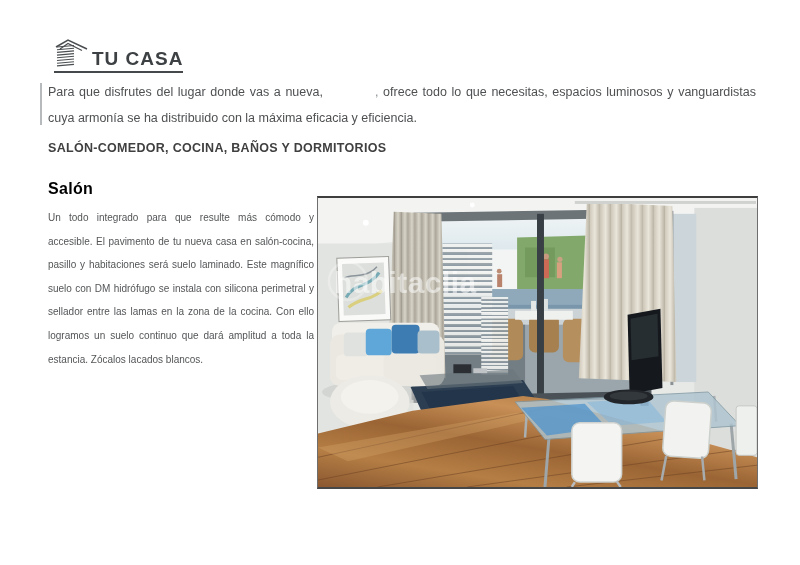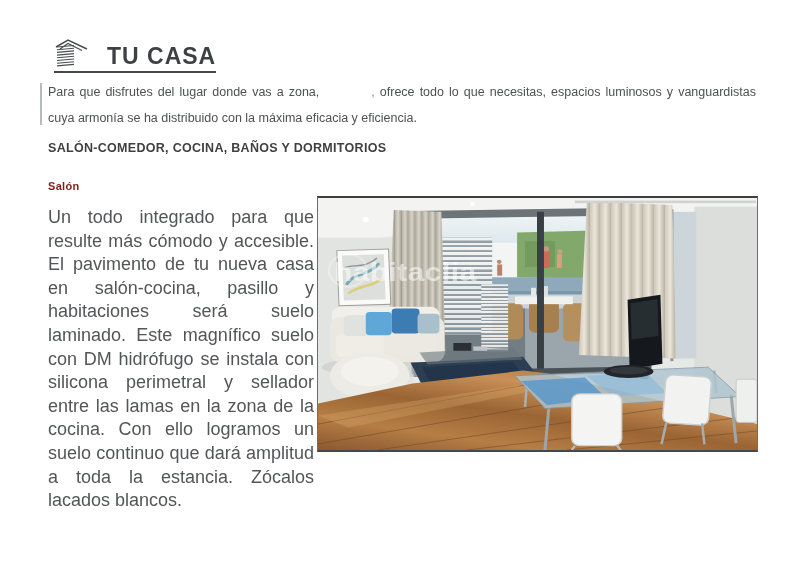--- a/index.html
+++ b/index.html
@@ -5,43 +5,43 @@
   * { margin: 0; padding: 0; box-sizing: border-box; }
   html,body { width: 800px; height: 565px; background: #ffffff; overflow: hidden; }
   body { font-family: "Liberation Sans", "DejaVu Sans", sans-serif; position: relative; }
 
   .page { position: absolute; inset: 0; background: #ffffff; }
 
   
   .header { position: absolute; left: 54px; top: 38px; display: flex; align-items: flex-end;
             border-bottom: 2px solid #45494b; padding-bottom: 2px; }
   .house-icon { width: 35px; height: 31px; display: inline-block; }
-  .title-text { font-size: 23px; font-weight: bold; letter-spacing: 1px; color: #3d4143;
-                margin-left: 18px; line-height: 1; padding-bottom: 1px; }
+  .title-text { font-size: 19px; font-weight: bold; letter-spacing: 1px; color: #3d4143;
+                margin-left: 3px; line-height: 1; padding-bottom: 1px; }
 
   
   .intro { position: absolute; left: 48px; top: 79px; width: 708px;
            font-size: 12.5px; line-height: 26px; color: #4e5052; text-align: justify; }
   .intro-bar { position: absolute; left: -8px; top: 4px; width: 2px; height: 42px; background: #b6babc; }
   .brand-gap { display: inline-block; width: 52px; }
   .gap-mark { color: #8d9092; }
 
   
   .section-heading { position: absolute; left: 48px; top: 141px; font-size: 12.5px;
                      font-weight: bold; letter-spacing: .3px; color: #404040; }
-  .sub-heading { position: absolute; left: 48px; top: 180px; font-size: 11px;
-                 font-weight: bold; letter-spacing: .3px; color: #7f1d1d; }
+  .sub-heading { position: absolute; left: 48px; top: 180px; font-size: 16px;
+                 font-weight: bold; letter-spacing: .3px; color: #000000; }
 
   
   .body-col { position: absolute; left: 48px; top: 206px; width: 266px;
-              font-size: 18px; line-height: 23.6px; color: #535557; text-align: justify; }
+              font-size: 10px; line-height: 23.6px; color: #535557; text-align: justify; }
   .body-col p + p { margin-top: 17px; }
 
   
-  .photo { position: absolute; left: 317px; top: 196px; width: 441px; height: 256px;
+  .photo { position: absolute; left: 317px; top: 196px; width: 441px; height: 293px;
            border: 1px solid #6e6e6e; border-top: 2px solid #3e3e3e; border-bottom: 2px solid #474747;
            background: #e7e9e7; }
   .photo svg { display: block; width: 100%; height: 100%; }
 
   .wm-text { font-family: "Liberation Sans", sans-serif; font-weight: bold; letter-spacing: .5px; }
 </style>
 </head>
 <body>
 
 <div class="page">
@@ -60,21 +60,21 @@
           <line x1="3" y1="27.9" x2="20" y2="26.4"></line>
         </g>
         <path d="M2,9 L14,2 L33,11" stroke="#4a4e50" stroke-width="1.5" fill="none"></path>
         <path d="M6,11 L14,5.5 L28,12.5" stroke="#4a4e50" stroke-width="1.2" fill="none"></path>
       </svg>
     </span>
     <span class="title-text">TU CASA</span>
   </div>
 
   <div class="intro">
-    <span class="intro-bar"></span><span>Para que disfrutes del lugar donde vas a zona,</span><span class="brand-gap"></span><span class="gap-mark">,</span>
+    <span class="intro-bar"></span><span>Para que disfrutes del lugar donde vas a nueva,</span><span class="brand-gap"></span><span class="gap-mark">,</span>
     <span>ofrece todo lo que necesitas, espacios luminosos y vanguardistas cuya armonía se ha distribuido con la máxima eficacia y eficiencia.</span>
   </div>
 
   <div class="section-heading">SALÓN-COMEDOR, COCINA, BAÑOS Y DORMITORIOS</div>
   <div class="sub-heading">Salón</div>
 
   <div class="body-col">
     <p>Un todo integrado para que resulte más cómodo y accesible. El pavimento de tu nueva casa en salón-cocina, pasillo y habitaciones será suelo laminado. Este magnífico suelo con DM hidrófugo se instala con silicona perimetral y sellador entre las  lamas en la zona de la cocina. Con ello logramos un suelo continuo que dará amplitud a toda la estancia. Zócalos lacados blancos.</p>
   </div>
 

